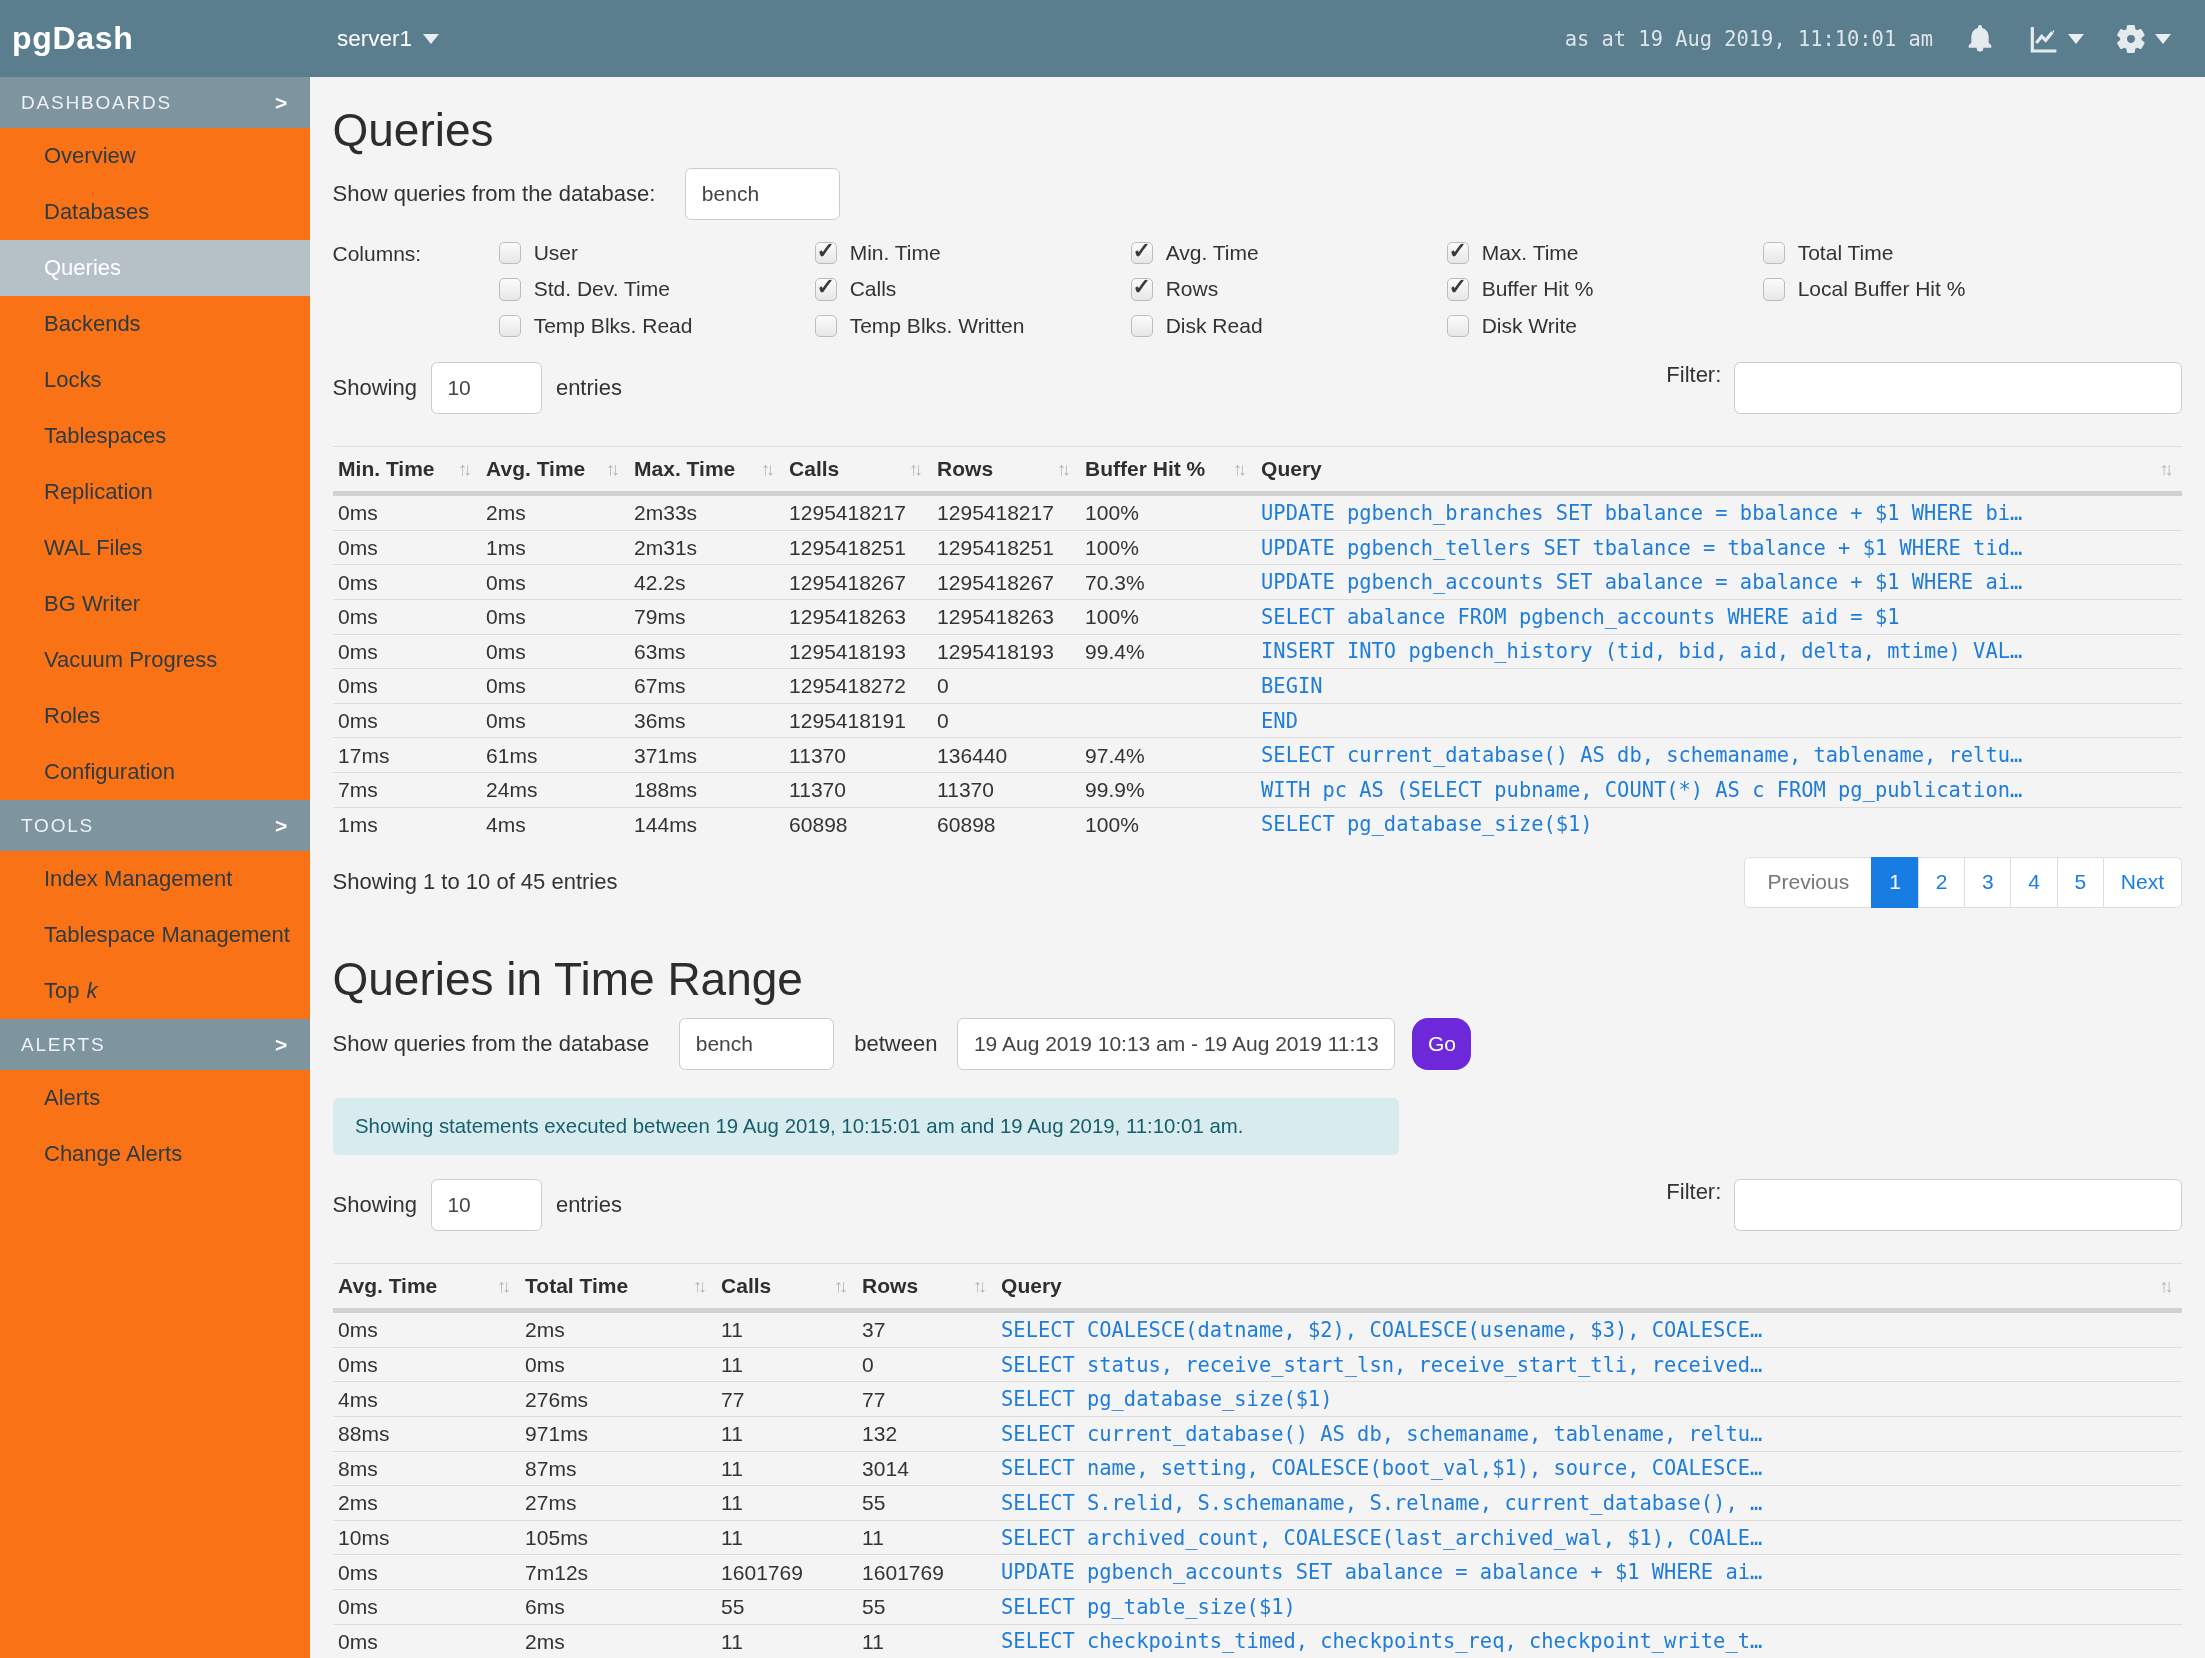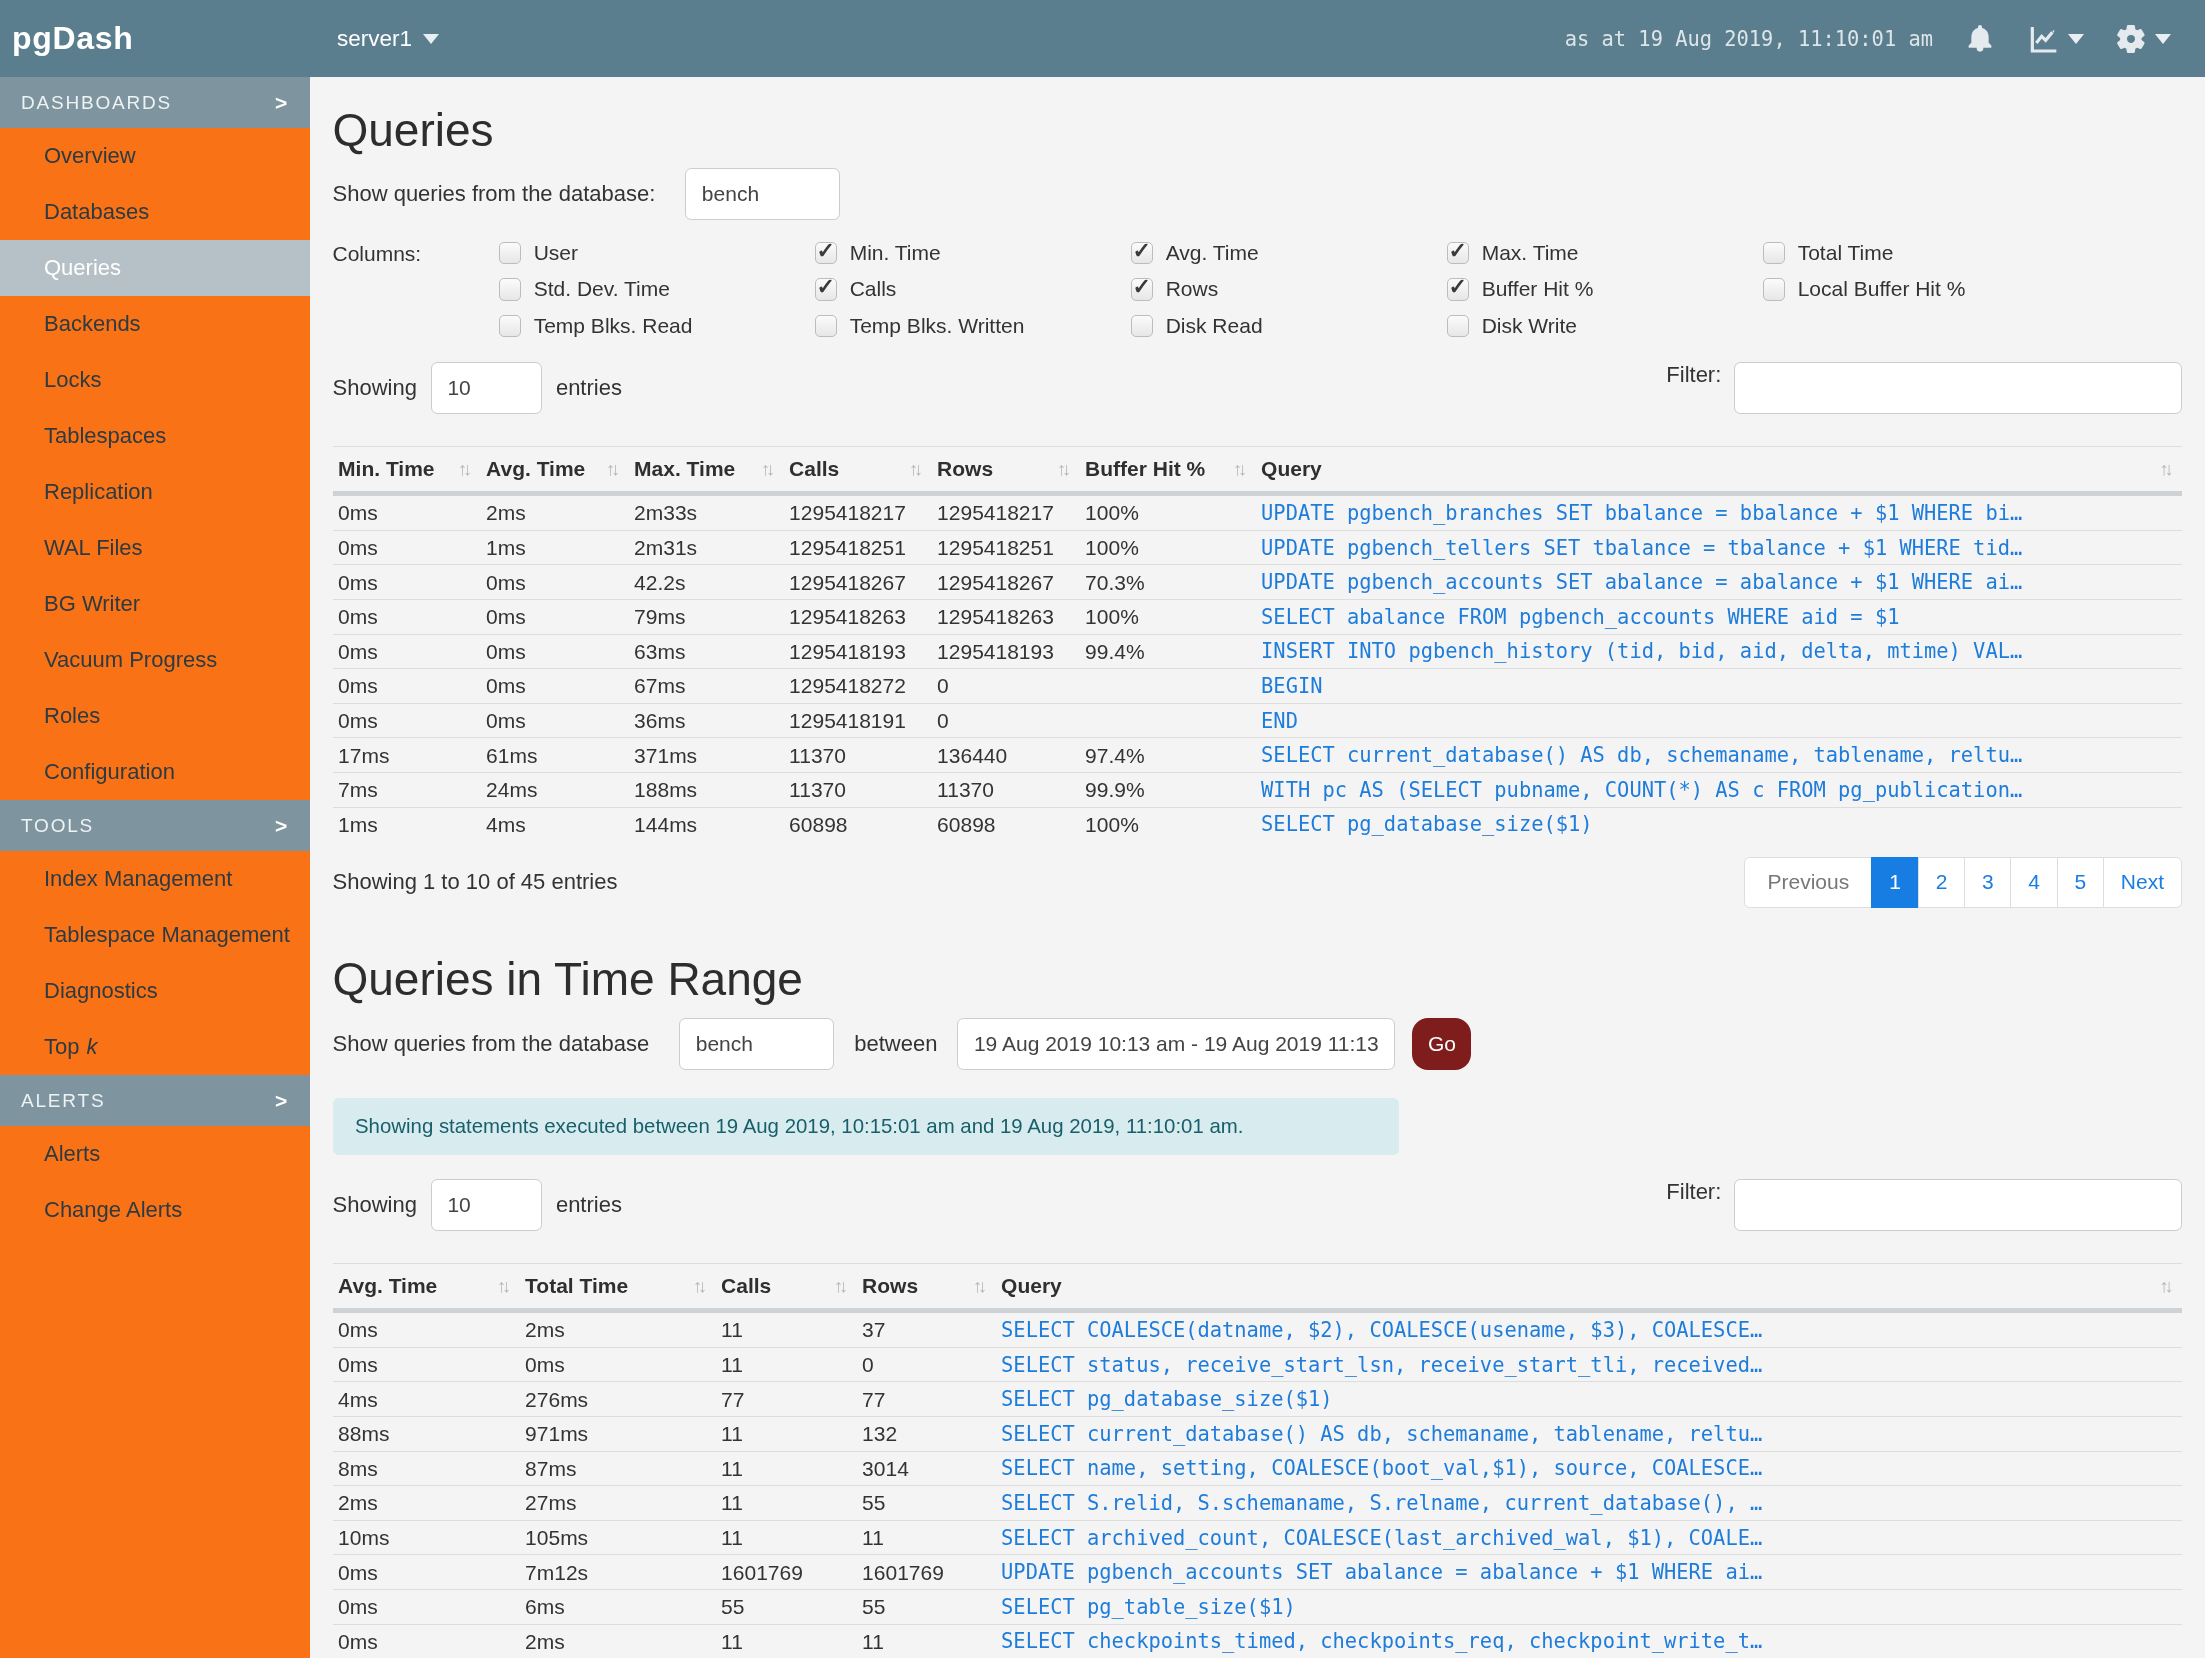--- a/index.html
+++ b/index.html
@@ -35,21 +35,21 @@
   h1 { font-size:46px; font-weight:300; color:#2d2d2d; margin:5.6px 0 11.3px; line-height:1.15; }
   h1.second { margin-top:45px; margin-bottom:12.7px; }
 
   .form-row { display:flex; align-items:center; font-size:22px; }
   .form-row .lbl { margin-right:30px; }
   .txt { height:52px; border:1.4px solid #cccccc; border-radius:6.3px; background:#fff; font-size:21px;
     padding:0 15.5px; color:#444; font-family:"Liberation Sans", sans-serif; outline:none; }
   .db-input { width:155px; }
   .range-input { width:438px; text-align:center; margin-left:0; }
   .between-lbl { margin:0 20px; }
-  .go-btn { height:52px; margin-left:17px; padding:0 15.5px; background:#7f1d1d; color:#fff; border:none;
+  .go-btn { height:52px; margin-left:17px; padding:0 15.5px; background:#6d28d9; color:#fff; border:none;
     border-radius:16px; font-size:21px; font-family:"Liberation Sans", sans-serif; cursor:pointer; }
 
   
   .columns-grid { margin-top:21px; display:grid; grid-template-columns:166px repeat(5, 316px);
     row-gap:12.7px; align-items:center; font-size:21px; }
   .columns-caption { grid-row:1 / span 3; align-self:start; padding-top:1.4px; }
   .chk { display:flex; align-items:center; gap:12.7px; cursor:pointer; }
   .chk .box { width:22.5px; height:22.5px; border:1.4px solid #b9bdbf; border-radius:5px;
     background:linear-gradient(#fbfbfb,#e7e7e7); display:flex; align-items:center; justify-content:center; flex:none; }
   .chk.checked .box::after { content:"✓"; font-size:22px; font-weight:bold; color:#3a3a3a; margin-top:-4.2px; }
@@ -140,21 +140,20 @@
   <div class="sb-item">Vacuum Progress</div>
   <div class="sb-item">Roles</div>
   <div class="sb-item">Configuration</div>
 
   <div class="sb-band">
     <span>TOOLS</span>
     <span class="chev">&gt;</span>
   </div>
   <div class="sb-item">Index Management</div>
   <div class="sb-item">Tablespace Management</div>
-  <div class="sb-item">Diagnostics</div>
   <div class="sb-item">
     <span>Top</span>
     <i>k</i>
   </div>
 
   <div class="sb-band">
     <span>ALERTS</span>
     <span class="chev">&gt;</span>
   </div>
   <div class="sb-item">Alerts</div>

